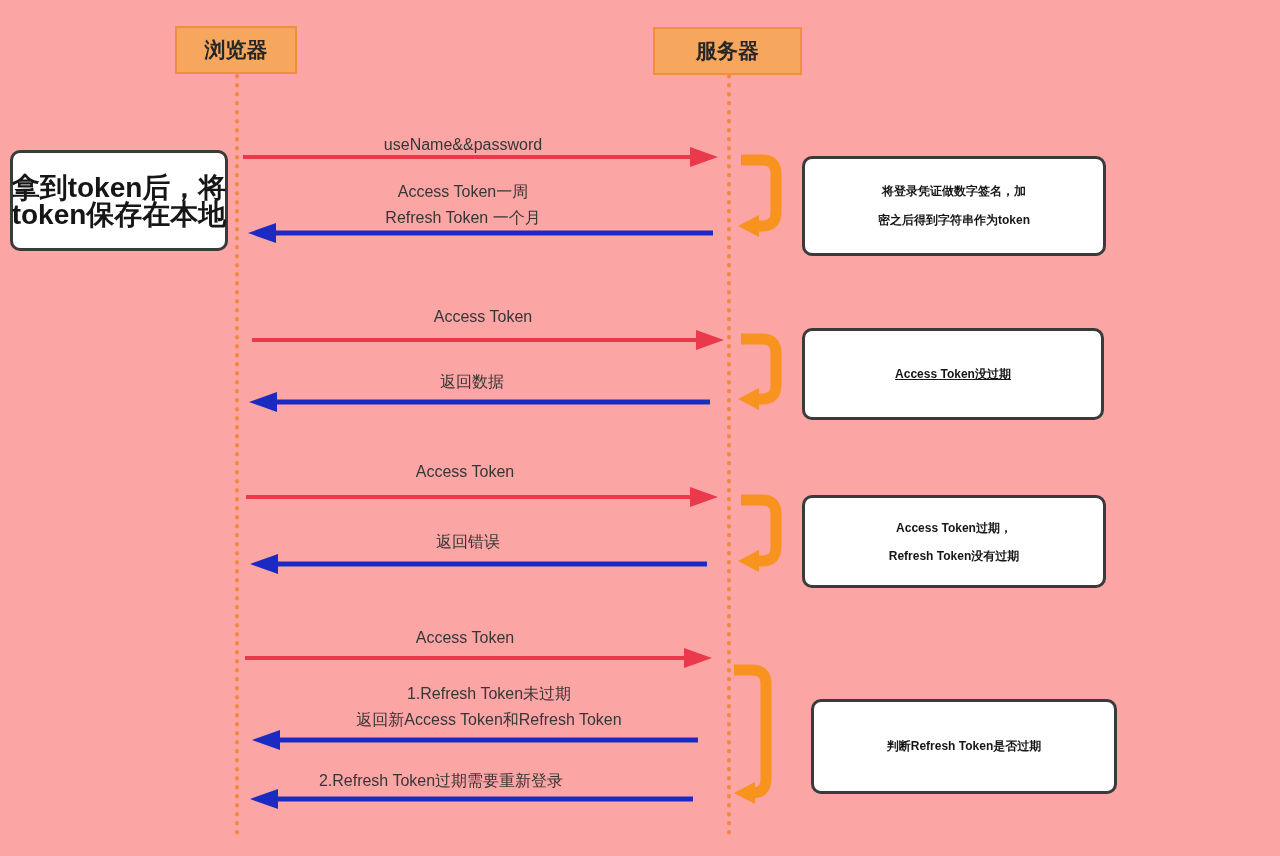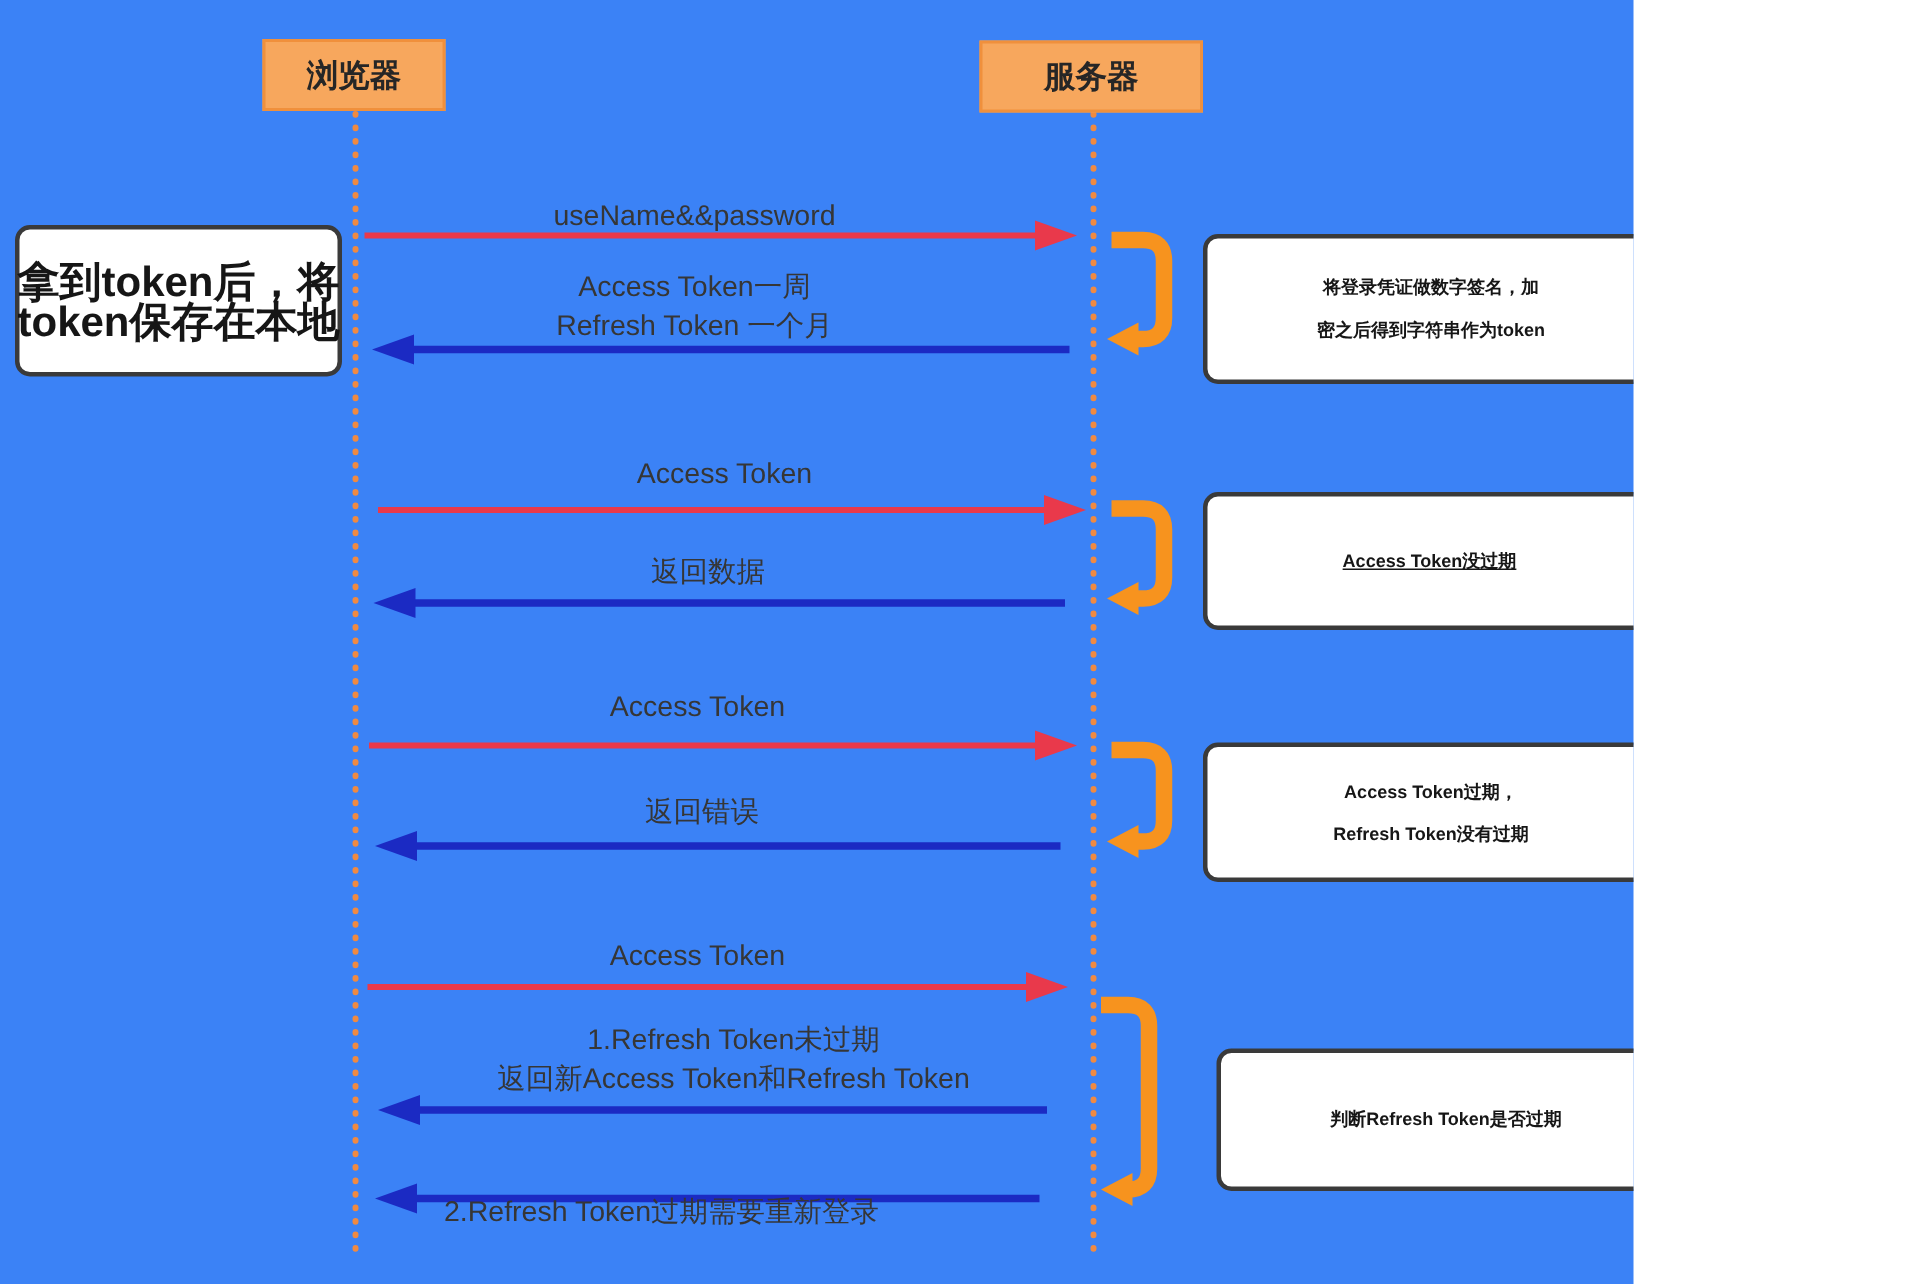--- a/index.html
+++ b/index.html
@@ -2,25 +2,24 @@
 <html style="--orange: #F7931E; --orange-box-fill: #F7A75D; --orange-box-border: #F0903C; --lifeline-orange: #F08A42; --red: #E9394B; --blue: #1B2AC3; --note-border: #3A3A3A;"><head>
 <meta charset="utf-8">
 <style>
   html, body { margin: 0; padding: 0; }
   body {
     font-family: "Liberation Sans", "DejaVu Sans", sans-serif;
     background: #ffffff;
   }
   .canvas {
     position: relative;
-    width: 1045px;
+    width: 1280px;
     height: 856px;
-    background: #3b82f6;
+    background: #fca5a5;
     overflow: hidden;
-    padding-left: 44px;
   }
   .layer {
     position: absolute;
     left: 0; top: 0;
     width: 1280px; height: 856px;
   }
   .lifeline {
     stroke: var(--lifeline-orange);
     stroke-width: 4;
     stroke-dasharray: 0.5 8.5;
@@ -69,34 +68,34 @@
   .note.left-note { left: 10px;  top: 150px; width: 218px; height: 101px; font-size: 28px; line-height: 27px; }
   .note.rn1 { left: 802px; top: 156px; width: 304px; height: 100px; }
   .note.rn2 { left: 802px; top: 328px; width: 302px; height: 92px; text-decoration: underline;  }
   .note.rn3 { left: 802px; top: 495px; width: 304px; height: 93px; line-height: 28px; }
   .note.rn4 { left: 811px; top: 699px; width: 306px; height: 95px; }
 
   .msg {
     position: absolute;
     transform: translateX(-50%);
     text-align: center;
-    font-size: 19px;
+    font-size: 16px;
     color: #363636;
     line-height: 26px;
     white-space: nowrap;
   }
   .msg.m1 { left: 463px; top: 132px; }
   .msg.m2 { left: 463px; top: 179px; }
   .msg.m3 { left: 483px; top: 304px; }
   .msg.m4 { left: 472px; top: 369px; }
   .msg.m5 { left: 465px; top: 459px; }
   .msg.m6 { left: 468px; top: 529px; }
   .msg.m7 { left: 465px; top: 625px; }
   .msg.m8 { left: 489px; top: 681px; }
-  .msg.m9 { left: 441px; top: 768px; margin-top: 28px; }
+  .msg.m9 { left: 441px; top: 768px; }
 </style>
 </head>
 <body>
 
 <div class="canvas">
 
   <svg class="layer" viewBox="0 0 1280 856">
 
     <line class="lifeline" x1="237" y1="76" x2="237" y2="834"></line>
     <line class="lifeline" x1="729" y1="76" x2="729" y2="834"></line>

